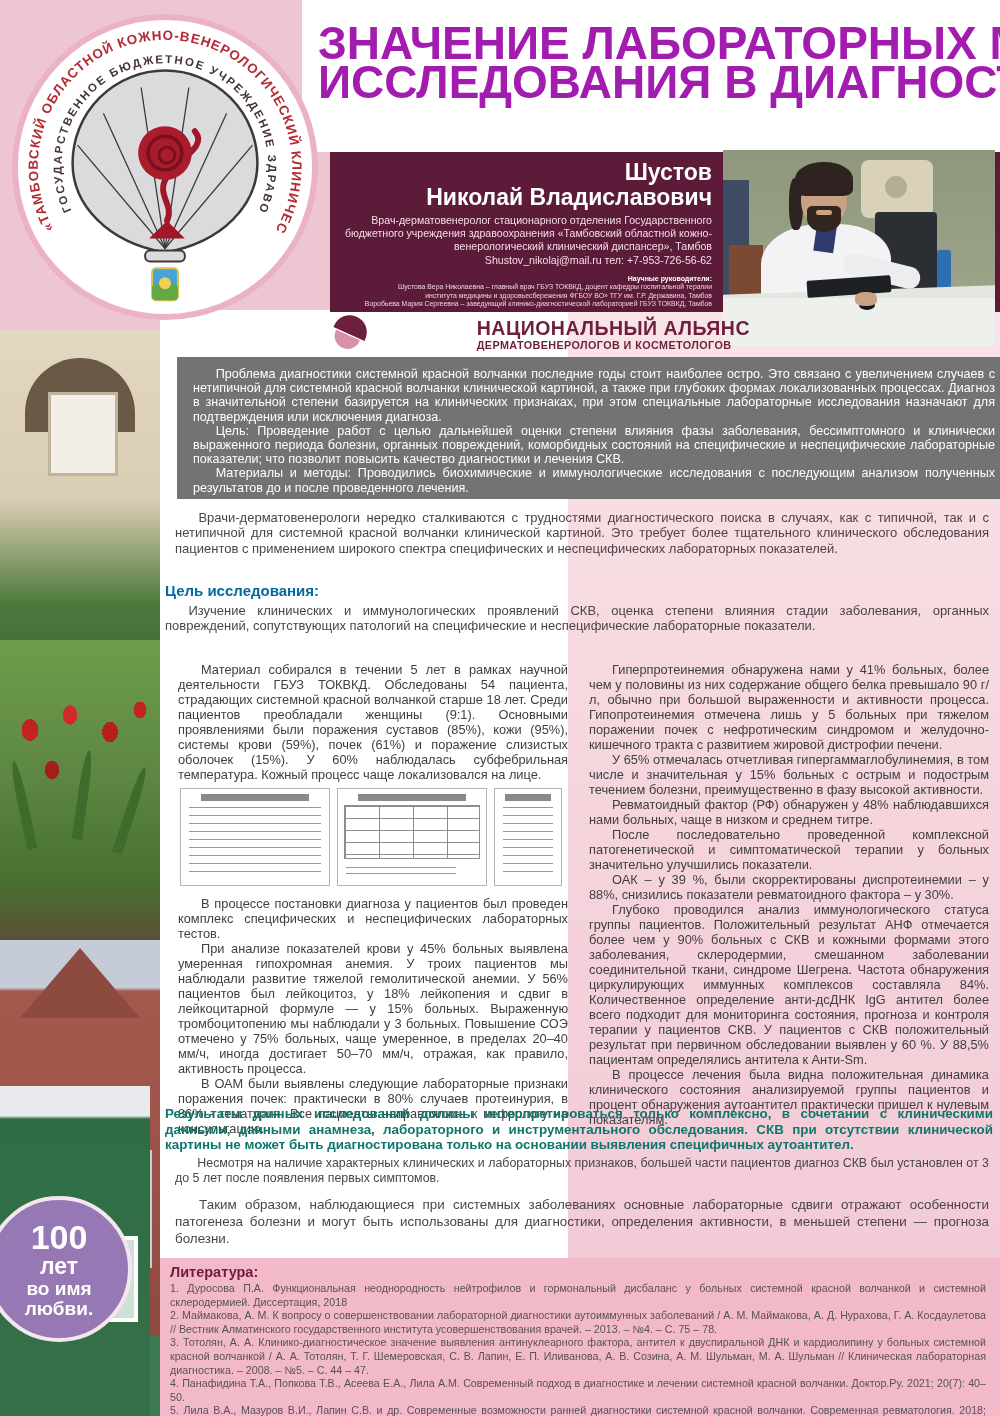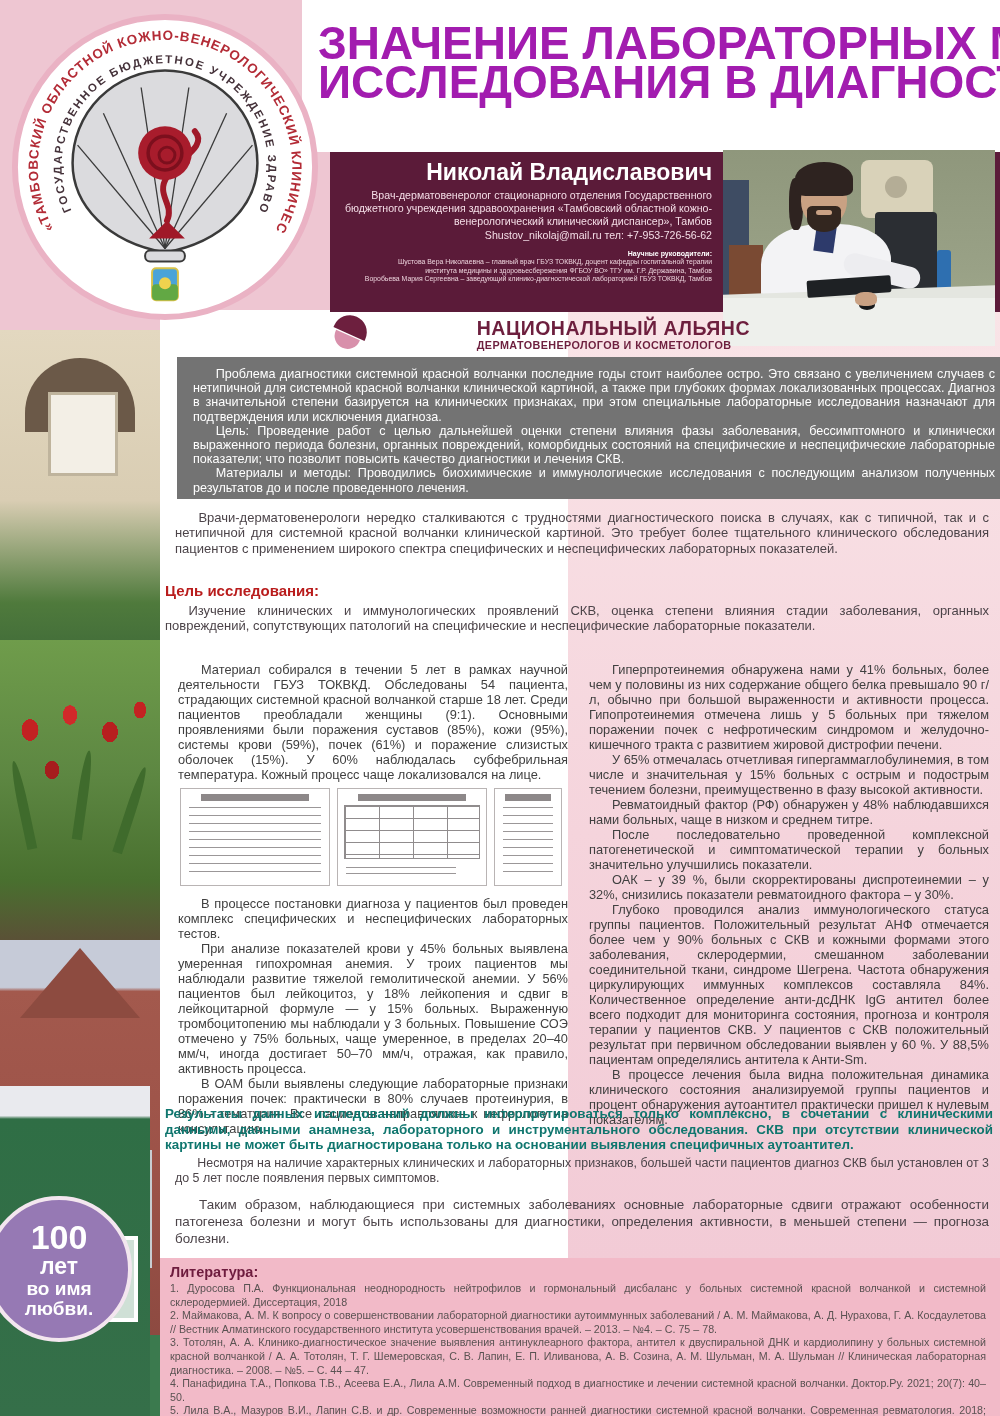--- a/index.html
+++ b/index.html
@@ -87,21 +87,21 @@
   .al-text .l1{font-size:19.5px;font-weight:800;color:#6d1f3e;letter-spacing:0.5px;line-height:21px;}
   .al-text .l2{font-size:10.8px;font-weight:bold;color:#6d1f3e;letter-spacing:0.4px;line-height:12px;}
   
   .abstract{left:177px;top:357px;width:834px;height:142px;background:#737373;z-index:3;}
   .abstract-in{padding:10px 16px 0 16px;color:#ffffff;font-size:12.6px;line-height:14.2px;text-align:justify;}
   .abstract-in p{margin:0;text-indent:1.8em;}
   
   .intro{left:175px;top:510px;width:814px;z-index:3;font-size:13px;line-height:15.4px;text-align:justify;color:#4c4449;}
   .intro p{margin:0;text-indent:1.8em;}
   .goal{left:165px;top:582px;width:824px;z-index:3;}
-  .goal h3{margin:0 0 4px 0;font-size:15px;color:#b91c1c;font-weight:800;}
+  .goal h3{margin:0 0 4px 0;font-size:15px;color:#0369a1;font-weight:800;}
   .goal p{margin:0;font-size:13px;line-height:15.2px;text-align:justify;text-indent:1.8em;color:#4c4449;}
   .col{z-index:3;font-size:12.8px;line-height:15px;text-align:justify;color:#404040;}
   .col p{margin:0;text-indent:1.8em;}
   .left-col{left:178px;top:662px;width:390px;}
   .right-col{left:589px;top:662px;width:400px;}
   .thumbs{display:flex;gap:7px;margin:6px 0 10px 2px;height:98px;}
   .thumb{background:#ffffff;border:1px solid #b9b4b4;position:relative;overflow:hidden;}
   .t1{width:148px;} .t2{width:148px;} .t3{width:66px;}
   .tlines{position:absolute;left:8px;right:8px;top:18px;bottom:6px;
     background:repeating-linear-gradient(180deg,#9b9798 0 1px,transparent 1px 8px);}
@@ -197,20 +197,21 @@
   </svg>
 </div>
 
 <div class="abs title">
   <div class="title-line">ЗНАЧЕНИЕ ЛАБОРАТОРНЫХ МЕТОДОВ</div>
   <div class="title-line">ИССЛЕДОВАНИЯ В ДИАГНОСТИКЕ</div>
 </div>
 
 <div class="abs author-panel">
   <div class="author-inner">
+    <div class="a-name1">Шустов</div>
     <div class="a-name2">Николай Владиславович</div>
     <div class="a-affil">Врач-дерматовенеролог стационарного отделения Государственного бюджетного учреждения здравоохранения «Тамбовский областной кожно-венерологический клинический диспансер», Тамбов</div>
     <div class="a-contact">Shustov_nikolaj@mail.ru  тел: +7-953-726-56-62</div>
     <div class="a-sup-label">Научные руководители:</div>
     <div class="a-sup">Шустова Вера Николаевна – главный врач ГБУЗ ТОКВКД, доцент кафедры госпитальной терапии</div>
     <div class="a-sup">института медицины и здоровьесбережения ФГБОУ ВО» ТГУ им. Г.Р. Державина, Тамбов</div>
     <div class="a-sup">Воробьева Мария Сергеевна – заведующий клинико-диагностической лабораторией ГБУЗ ТОКВКД, Тамбов</div>
   </div>
 </div>
 
@@ -285,21 +286,21 @@
   <p>В процессе постановки диагноза  у пациентов был проведен комплекс специфических и неспецифических лабораторных тестов.</p>
   <p>При анализе показателей крови у 45% больных выявлена умеренная гипохромная анемия. У троих пациентов мы наблюдали развитие тяжелой гемолитической анемии. У 56% пациентов был лейкоцитоз, у 18% лейкопения и сдвиг в лейкоцитарной формуле — у 15% больных. Выраженную тромбоцитопению мы наблюдали у 3 больных. Повышение СОЭ отмечено у 75% больных, чаще умеренное, в пределах 20–40 мм/ч, иногда достигает 50–70 мм/ч, отражая, как правило, активность процесса.</p>
   <p>В ОАМ были выявлены следующие лабораторные признаки поражения почек: практически в 80% случаев протеинурия, в 86% - гематурия. Все пациенты направлялись к нефрологу на консультацию.</p>
 </div>
 
 <div class="abs col right-col">
   <p>Гиперпротеинемия обнаружена нами у 41% больных, более чем у половины из них содержание общего белка превышало 90 г/л, обычно при большой выраженности и активности процесса. Гипопротеинемия отмечена лишь у 5 больных при тяжелом поражении почек с нефротическим синдромом и желудочно-кишечного тракта с развитием жировой дистрофии печени.</p>
   <p>У 65% отмечалась отчетливая гипергаммаглобулинемия, в том числе и значительная у 15% больных с острым и подострым течением болезни, преимущественно в фазу высокой активности.</p>
   <p>Ревматоидный фактор (РФ) обнаружен у 48% наблюдавшихся нами больных, чаще в низком и среднем титре.</p>
   <p>После последовательно проведенной комплексной патогенетической и симптоматической терапии у больных значительно улучшились показатели.</p>
-  <p>ОАК – у 39 %, были скорректированы диспротеинемии –  у 32%, снизились показатели ревматоидного фактора – у 30%.</p>
+  <p>ОАК – у 39 %, были скорректированы диспротеинемии –  у 88%, снизились показатели ревматоидного фактора – у 30%.</p>
   <p>Глубоко проводился анализ иммунологического статуса группы пациентов. Положительный результат АНФ отмечается более чем у 90% больных с СКВ и кожными формами этого заболевания, склеродермии, смешанном заболевании соединительной ткани, синдроме Шегрена. Частота обнаружения циркулирующих иммунных комплексов составляла 84%. Количественное определение анти-дсДНК IgG антител более всего подходит для мониторинга состояния, прогноза и контроля терапии у пациентов СКВ. У пациентов с СКВ положительный результат при первичном обследовании выявлен у 60 %. У 88,5% пациентам определялись антитела к Анти-Sm.</p>
   <p>В процессе лечения была видна положительная динамика клинического состояния анализируемой группы пациентов и процент обнаружения аутоантител практически пришел к нулевым показателям.</p>
 </div>
 
 <div class="abs conclusion">Результаты данных исследований должны интерпретироваться только комплексно, в сочетании с клиническими данными, данными анамнеза, лабораторного и инструментального обследования. СКВ при отсутствии клинической картины не может быть диагностирована только на основании выявления специфичных аутоантител.</div>
 
 <div class="abs post1">
   <p>Несмотря на наличие характерных клинических и лабораторных признаков, большей части пациентов диагноз СКВ был установлен от 3 до 5 лет после появления первых симптомов.</p>
 </div>
 <div class="abs post2">

